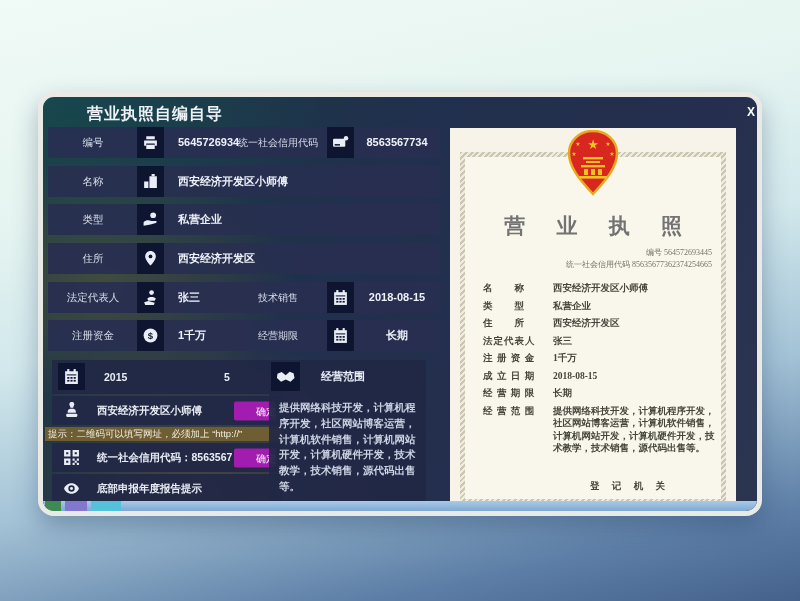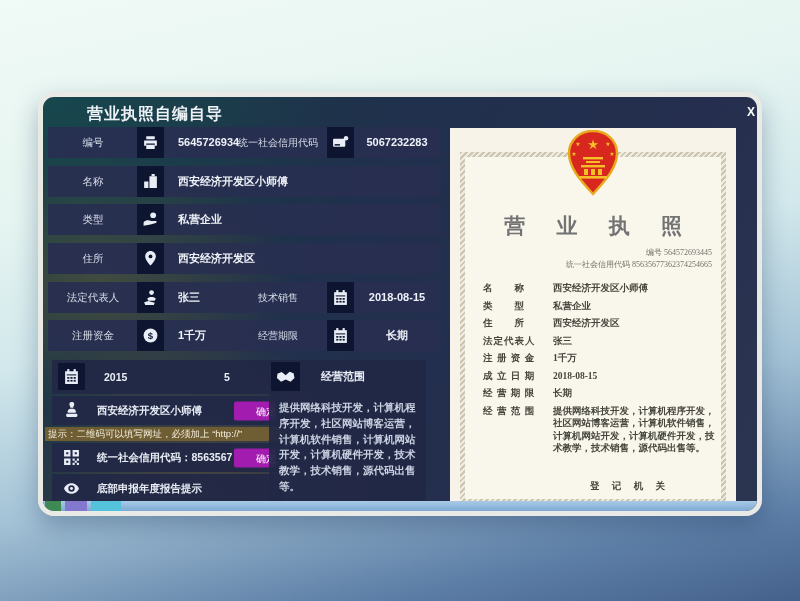--- a/index.html
+++ b/index.html
@@ -85,21 +85,21 @@
     </span>
     <span class="val v1">5645726934</span>
     <span class="lbl2">统一社会信用代码</span>
     <span class="tile t2">
       <svg width="17" height="17" viewBox="0 0 16 16" fill="#e9edf5">
             <rect x="1" y="4.5" width="11.5" height="7.5" rx="1"></rect>
             <rect x="2.5" y="9.5" width="5" height="1.4" fill="#0d1530"></rect>
             <circle cx="13.2" cy="4" r="2.1"></circle>
           </svg>
     </span>
-    <span class="val v2">5067232283</span>
+    <span class="val v2">8563567734</span>
   </div>
 
   <div class="frow" style="top:69px">
     <span class="lbl">名称</span>
     <span class="tile t1">
       <svg width="17" height="17" viewBox="0 0 16 16" fill="#e9edf5">
             <path d="M2 14V8h4v6z"></path>
             <path d="M7 14V3h7v11zM8.5 5H10v1.5H8.5zm3 0H13v1.5h-1.5zm-3 3H10v1.5H8.5zm3 0H13v1.5h-1.5z"></path>
             <path d="M9 1h3v2H9z"></path>
           </svg>

